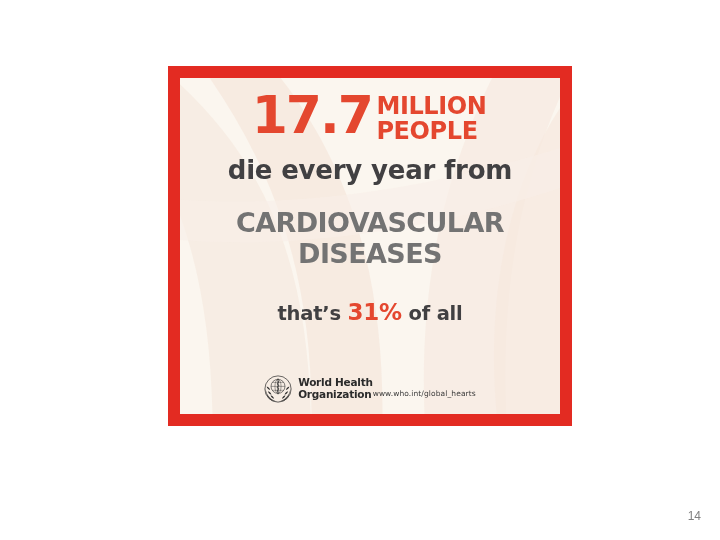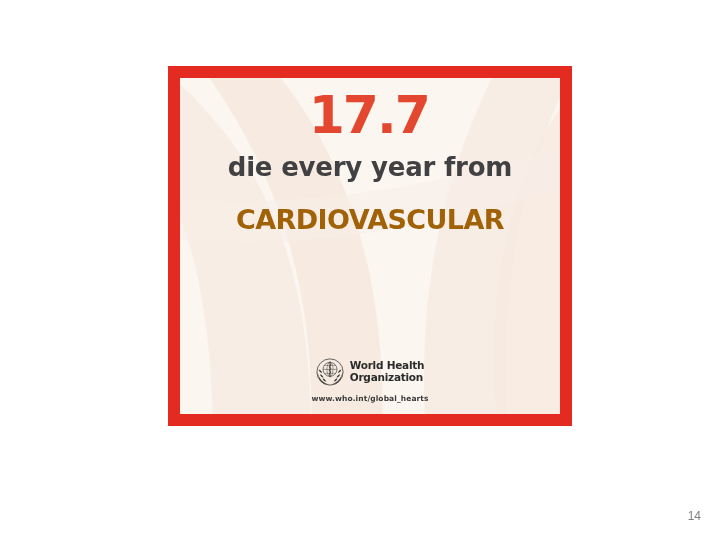--- a/index.html
+++ b/index.html
@@ -106,21 +106,21 @@
   }
 
   
   .disease {
     margin-top: 23px;
     text-align: center;
     font-family: "DejaVu Sans", sans-serif;
     font-weight: bold;
     font-size: 27px;
     line-height: 1.14;
-    color: #a16207;
+    color: #737373;
     letter-spacing: -0.6px;
   }
   .disease span { display: block; }
 
   
   .stat {
     margin-top: 28px;
     text-align: center;
     font-family: "DejaVu Sans", sans-serif;
     font-weight: bold;
@@ -133,42 +133,42 @@
     color: #e4472f;
     font-size: 23px;
   }
   .stat-line { display: block; }
 
   
   .who-block {
     margin-top: auto;
     margin-bottom: 11px;
     display: flex;
-    flex-direction: column;
+    flex-direction: row;
     align-items: center;
   }
   .who-lockup {
     display: flex;
     align-items: center;
     gap: 6px;
   }
   .who-emblem { width: 28px; height: 28px; display: block; }
   .who-name {
     font-family: "DejaVu Sans", sans-serif;
     font-weight: bold;
     font-size: 10.5px;
     line-height: 1.12;
     color: #2b2b2b;
     letter-spacing: -0.25px;
   }
   .who-name span { display: block; }
   .who-url {
     margin-top: 8px;
     font-family: "DejaVu Sans", sans-serif;
-    font-weight: bold;
+    font-weight: normal;
     font-size: 7.5px;
     color: #3a3a3a;
     letter-spacing: 0.1px;
   }
 
   
   #page-number {
     position: absolute;
     right: 19px;
     bottom: 17px;
@@ -199,29 +199,35 @@
             <path d="M 348 30 C 300 110, 280 220, 290 336 L 348 336 Z" fill="#f6e8de" opacity="0.7"></path>
             <path d="M -20 120 C 80 130, 200 120, 348 70 L 348 110 C 210 160, 80 172, -20 160 Z" fill="#f8efe7" opacity="0.6"></path>
           </g>
         </svg>
       </div>
 
       <div id="content">
 
         <div class="headline">
           <div class="big-number">17.7</div>
+          <div class="stacked-words">
+            <span>MILLION</span>
+            <span>PEOPLE</span>
+          </div>
         </div>
 
         <div class="subline">die every year from</div>
 
         <div class="disease">
           <span>CARDIOVASCULAR</span>
+          <span>DISEASES</span>
         </div>
 
         <div class="stat">
+          <span class="stat-line"><span>that’s </span><span class="pct">31%</span><span> of all</span></span>
         </div>
 
         <div class="who-block">
           <div class="who-lockup">
             <svg class="who-emblem" viewBox="0 0 64 64" aria-hidden="true">
               <circle cx="32" cy="32" r="30" fill="none" stroke="#2b2b2b" stroke-width="1.6"></circle>
 
               <g fill="#2b2b2b">
                 <path d="M32 61 C16 58, 5 46, 4 31 C3.4 40, 7 52, 17 58 Z" opacity="0.85"></path>
                 <path d="M32 61 C48 58, 59 46, 60 31 C60.6 40, 57 52, 47 58 Z" opacity="0.85"></path>

